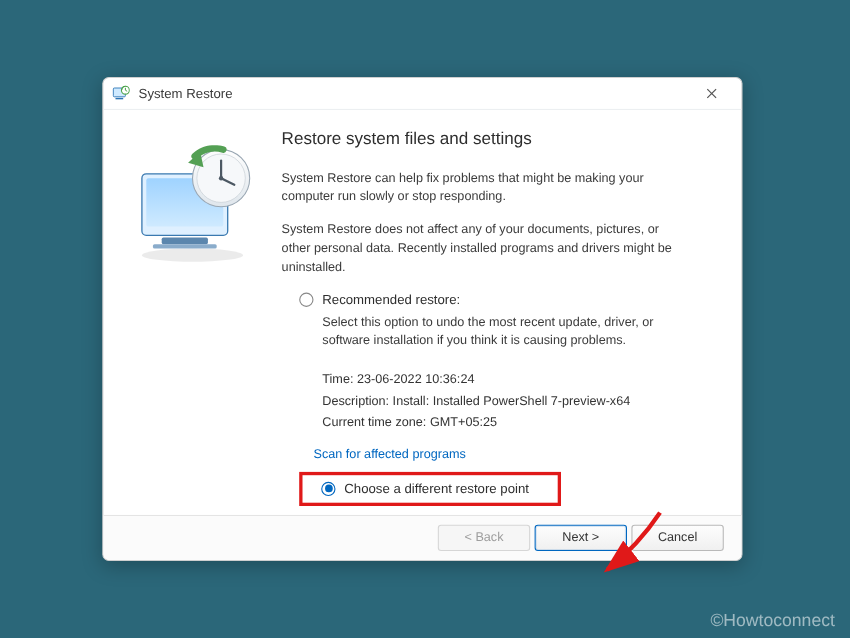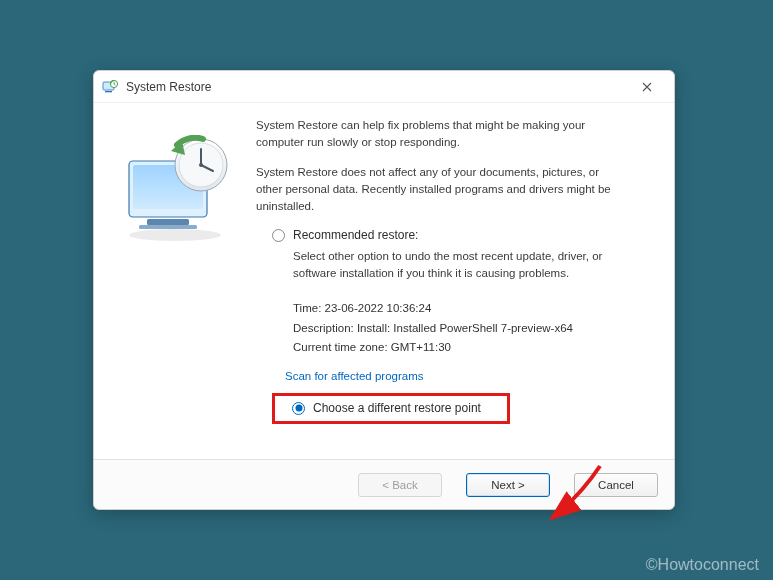--- a/index.html
+++ b/index.html
@@ -110,21 +110,21 @@
       display:inline-block;
     }
     .highlight-box .radio-row { margin:0; padding-left:17px; }
     .footer {
       height: 50px;
       border-top: 1px solid #e2e2e2;
       display:flex;
       justify-content:flex-end;
       align-items:center;
       padding: 0 16px;
-      gap:24px;
+      gap:4px;
       background:#fbfbfb;
       border-radius: 0 0 6px 6px;
     }
     .btn {
       min-width:84px; height:24px;
       border:1px solid #b9b9b9;
       background: linear-gradient(#fdfdfd,#f0f0f0);
       font-size:11.5px; color:#333;
       border-radius:3px;
       cursor:pointer;
@@ -198,42 +198,43 @@
         <circle cx="82" cy="30" r="22" fill="#f6f8fa" stroke="#c5ccd3" stroke-width="0.6"></circle>
         <line x1="82" y1="30" x2="82" y2="14" stroke="#4c5863" stroke-width="2" stroke-linecap="round"></line>
         <line x1="82" y1="30" x2="94" y2="36" stroke="#4c5863" stroke-width="2" stroke-linecap="round"></line>
         <circle cx="82" cy="30" r="2" fill="#4c5863"></circle>
         <path d="M58 10 A26 26 0 0 1 84 4" fill="none" stroke="#54a054" stroke-width="6" stroke-linecap="round"></path>
         <polygon points="52,16 63,6 66,20" fill="#54a054"></polygon>
       </svg>
     </div>
 
     <div class="right-pane">
+      <div class="heading">Restore system files and settings</div>
       <div class="para">System Restore can help fix problems that might be making your computer run slowly or stop responding.</div>
       <div class="para">System Restore does not affect any of your documents, pictures, or other personal data. Recently installed programs and drivers might be uninstalled.</div>
 
       <div class="options">
         <div class="radio-row">
           <span class="radio"></span>
           <span class="radio-label">Recommended restore:</span>
         </div>
-        <div class="sub-desc">Select other option to undo the most recent update, driver, or software installation if you think it is causing problems.</div>
+        <div class="sub-desc">Select this option to undo the most recent update, driver, or software installation if you think it is causing problems.</div>
 
         <div class="info-block">
           <div>
             <span>Time:</span>
             <span>23-06-2022 10:36:24</span>
           </div>
           <div>
             <span>Description:</span>
             <span>Install: Installed PowerShell 7-preview-x64</span>
           </div>
           <div>
             <span>Current time zone:</span>
-            <span>GMT+11:30</span>
+            <span>GMT+05:25</span>
           </div>
         </div>
 
         <a class="link-scan">Scan for affected programs</a>
 
         <div class="highlight-box">
           <div class="radio-row">
             <span class="radio selected"></span>
             <span class="radio-label">Choose a different restore point</span>
           </div>

